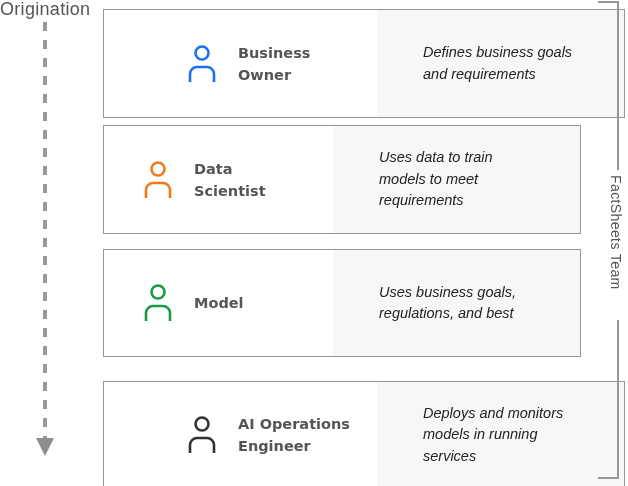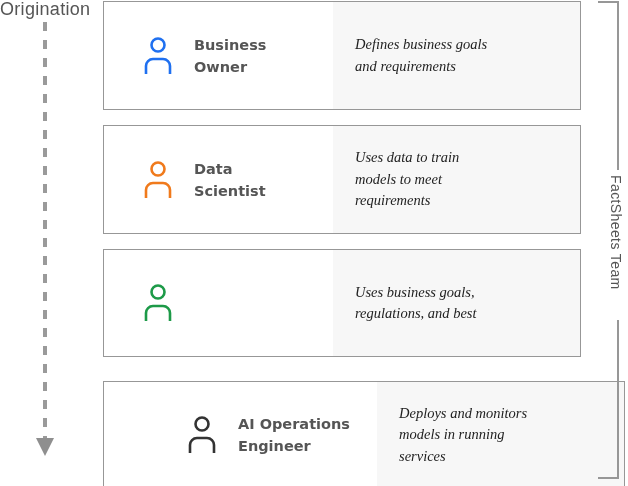--- a/index.html
+++ b/index.html
@@ -15,39 +15,39 @@
                   border-left: 9px solid transparent; border-right: 9px solid transparent;
                   border-top: 18px solid #8f8f8f; }
     .card { position: absolute; left: 103px; width: 476px; border: 1.5px solid #979797;
             background: #ffffff; display: flex; }
     .card-left { width: 229px; display: flex; align-items: center; padding-left: 40px; box-sizing: border-box; }
     .card-right { flex: 1; background: #f7f7f7; display: flex; align-items: center;
                   padding-left: 22px; box-sizing: border-box; }
     .person-icon { width: 28px; height: 38px; margin-right: 22px; flex-shrink: 0; }
     .role-name { font-size: 14.5px; font-weight: bold; color: #555555; line-height: 22px; }
     .role-desc { font-size: 14.5px; font-style: italic; color: #222222; line-height: 21.5px;
-                 font-family: Liberation Serif, serif; }
+                 font-family: Liberation Sans, sans-serif; margin-left: 24px; }
     .bracket { position: absolute; left: 598px; top: 1px; width: 21px; height: 478px;
                border-top: 2px solid #979797; border-right: 2px solid #979797; border-bottom: 2px solid #979797;
                box-sizing: border-box; }
     .bracket-label-wrap { position: absolute; left: 607px; top: 170px; width: 24px; height: 150px;
                           background: #ffffff; }
     .bracket-label { position: absolute; left: 608px; top: 175px; writing-mode: vertical-rl;
                      font-size: 14px; color: #555555; font-family: "Liberation Sans", sans-serif;
                      letter-spacing: 0.4px; }
   </style>
 </head>
 <body>
 
 <div class="stage-label stage-top">Origination</div>
 <div class="flow-line"></div>
 <div class="flow-arrow"></div>
 <div class="stage-label stage-bottom">Deployment</div>
 
-<div class="card" style="top:1px;height:107px;">
+<div class="card" style="top:9px;height:107px;padding-left:44px;">
   <div class="card-left">
     <svg class="person-icon" viewBox="0 0 28 38">
       <circle cx="14" cy="8" r="6.5" fill="none" stroke="#1f70f0" stroke-width="2.6"></circle>
       <path d="M2 37 V29 a7 7 0 0 1 7 -7 h10 a7 7 0 0 1 7 7 V37" fill="none" stroke="#1f70f0" stroke-width="2.6"></path>
     </svg>
     <div>
       <div class="role-name">Business</div>
       <div class="role-name">Owner</div>
     </div>
   </div>
@@ -79,20 +79,21 @@
   </div>
 </div>
 
 <div class="card" style="top:249px;height:106px;">
   <div class="card-left">
     <svg class="person-icon" viewBox="0 0 28 38">
       <circle cx="14" cy="8" r="6.5" fill="none" stroke="#1d9a48" stroke-width="2.6"></circle>
       <path d="M2 37 V29 a7 7 0 0 1 7 -7 h10 a7 7 0 0 1 7 7 V37" fill="none" stroke="#1d9a48" stroke-width="2.6"></path>
     </svg>
     <div>
+      <div class="role-name">Model</div>
     </div>
   </div>
   <div class="card-right">
     <div>
       <div class="role-desc">Uses business goals,</div>
       <div class="role-desc">regulations, and best</div>
     </div>
   </div>
 </div>
 

